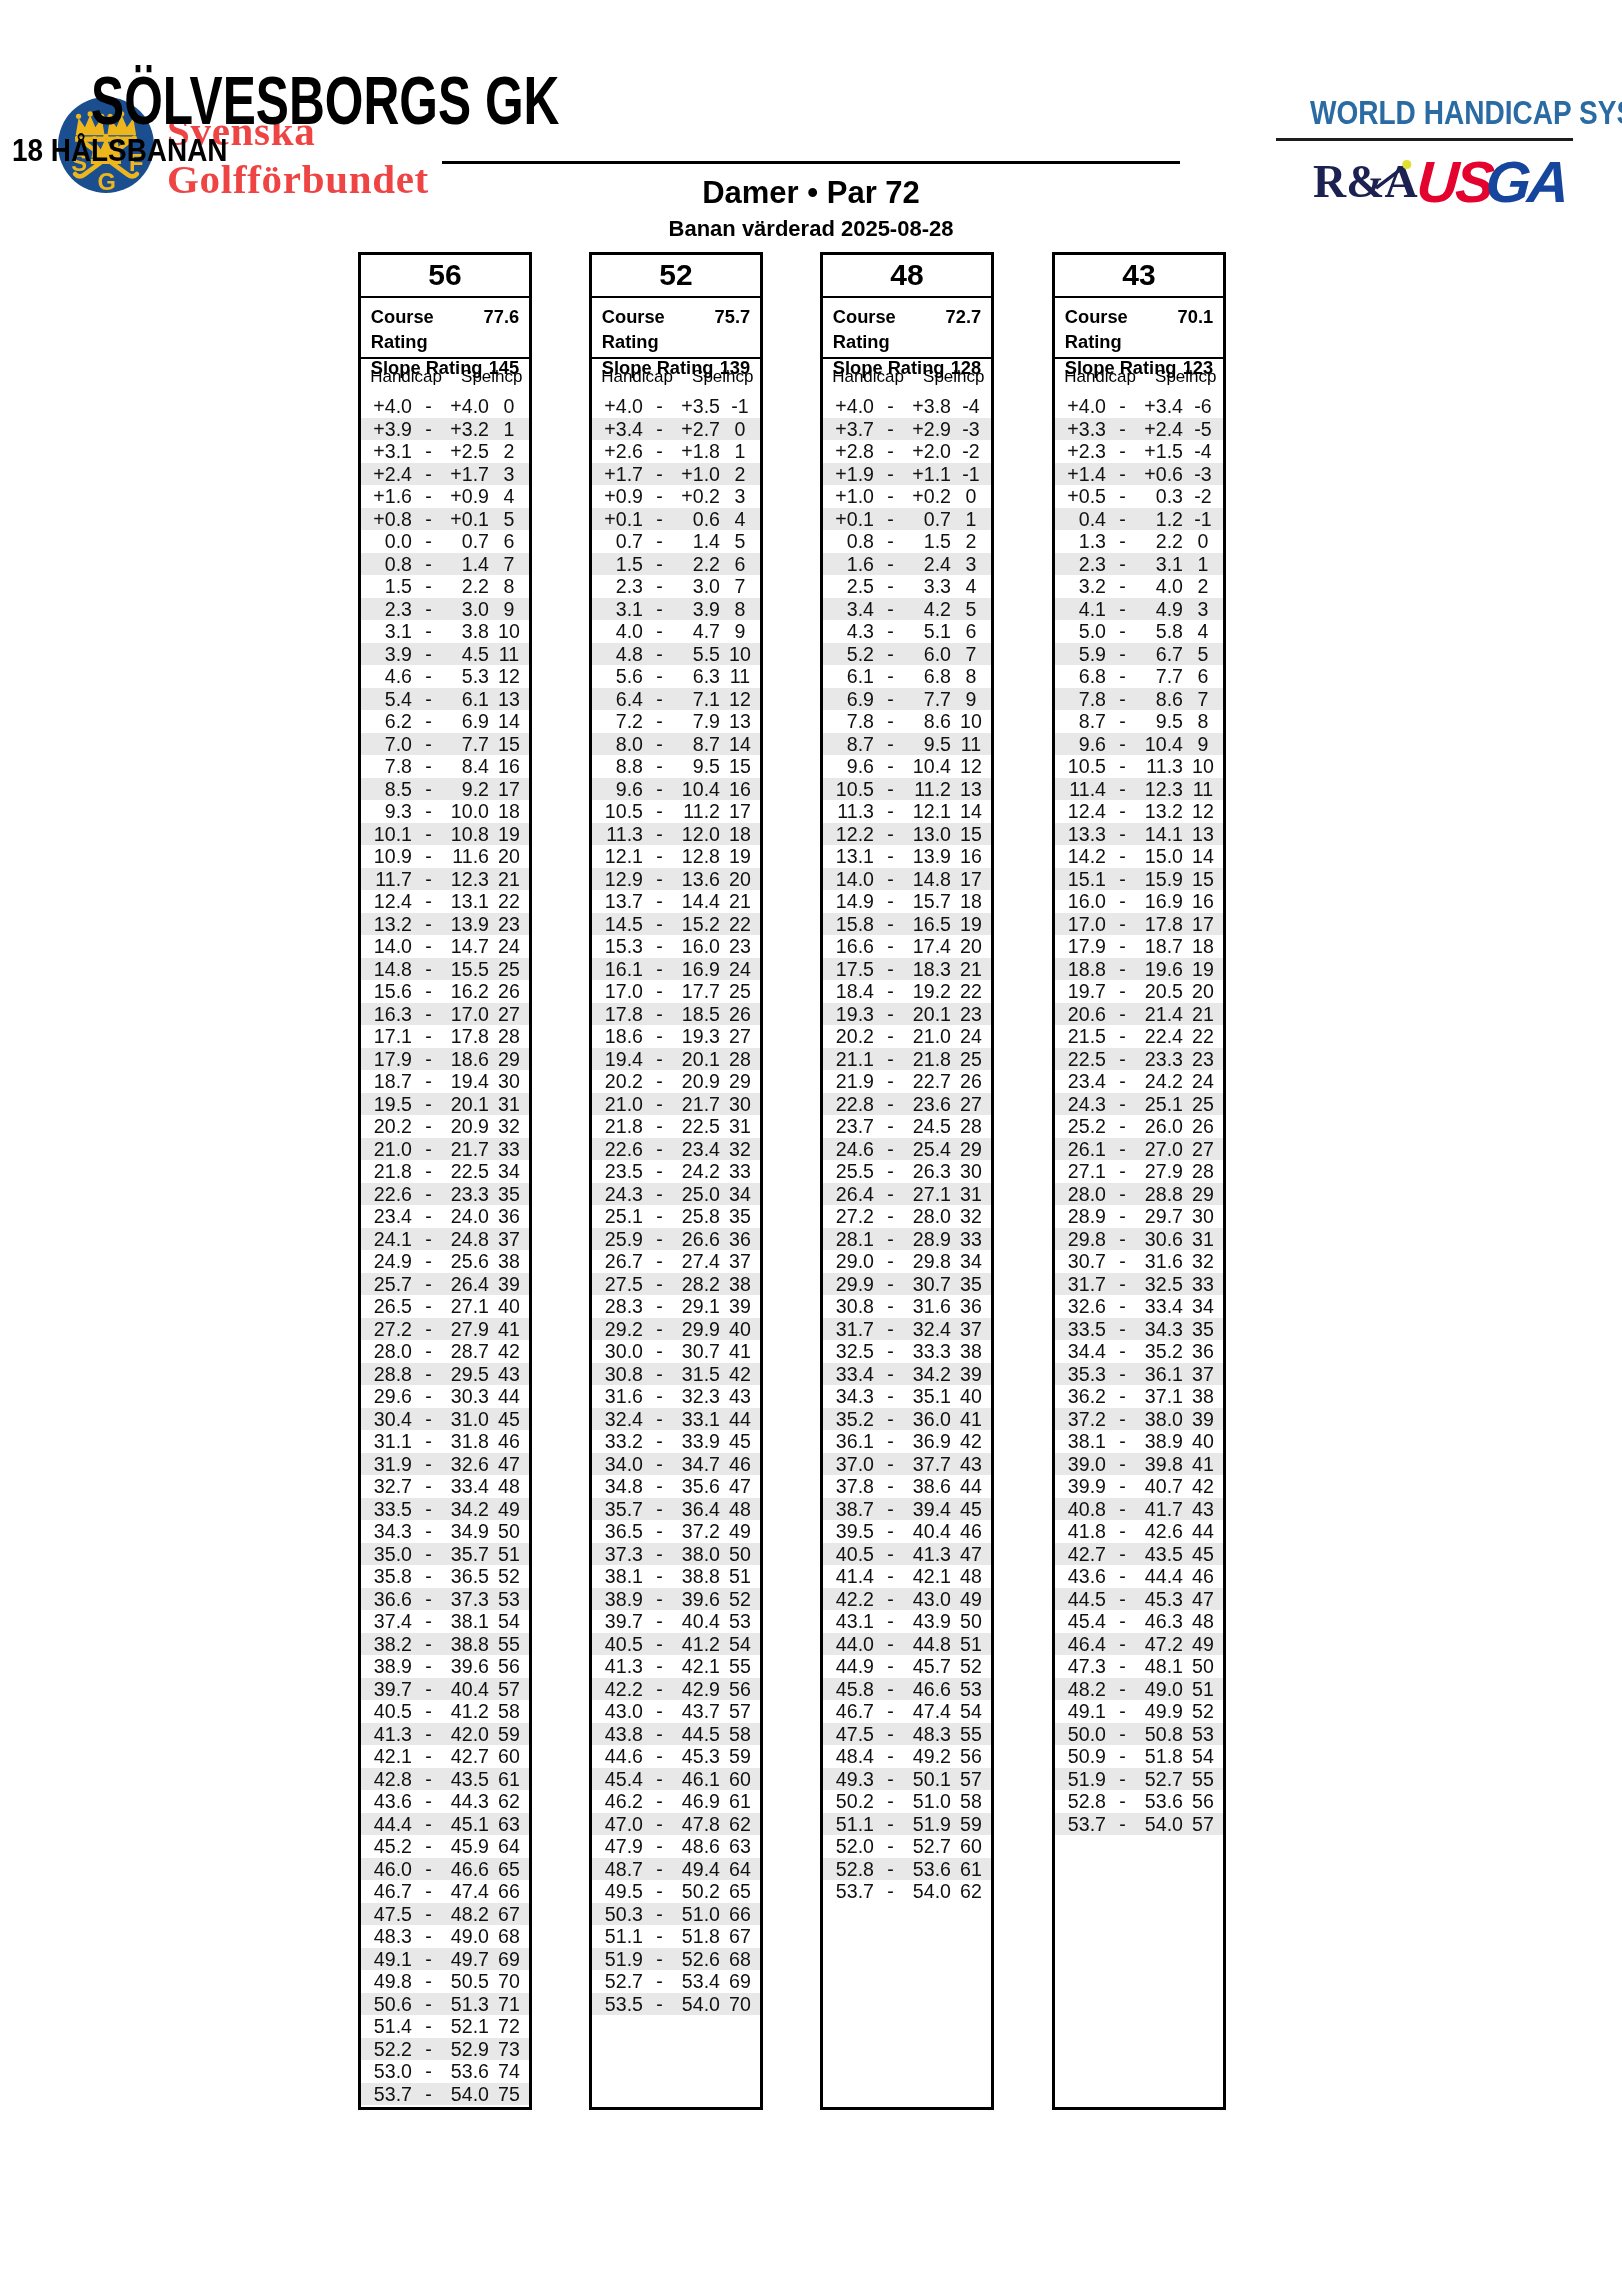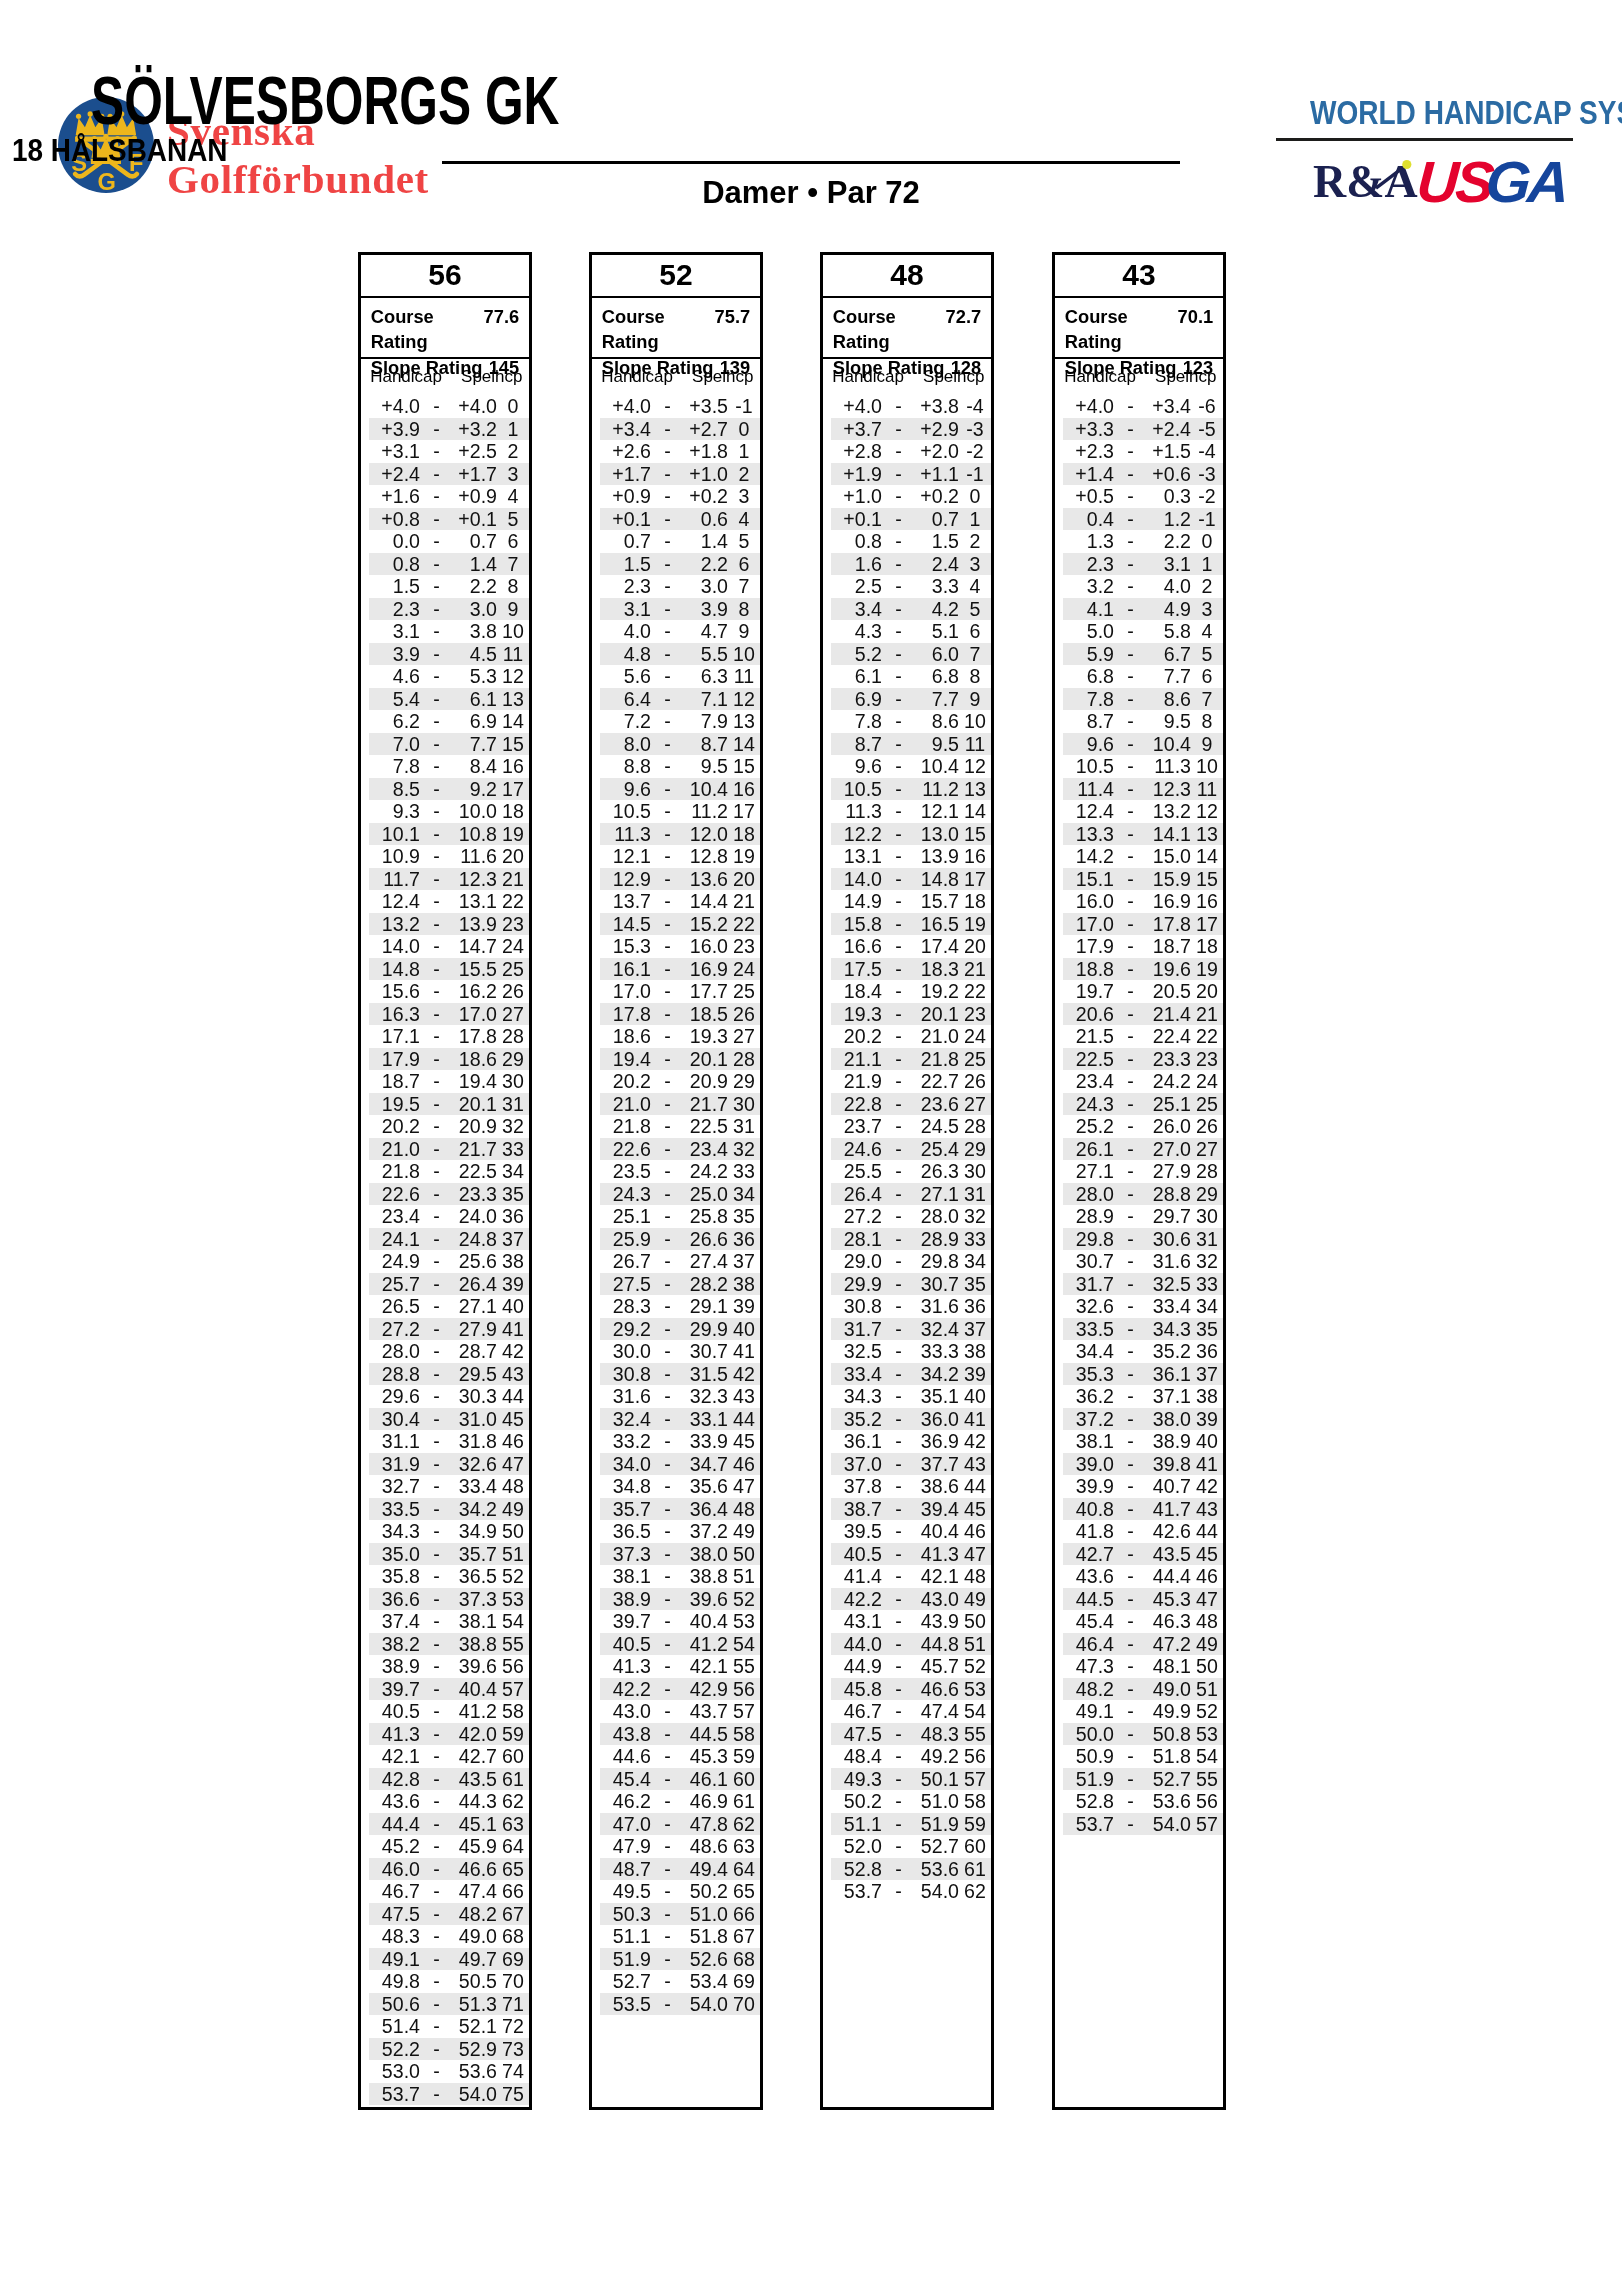--- a/index.html
+++ b/index.html
@@ -29,21 +29,21 @@
   #usga .us{color:#e4032e;} #usga .ga{color:#15459c;margin-left:-5.2px;}
   
   .tee-box{position:absolute;top:252px;width:174px;height:1858px;border:3.3px solid #000;
            background:#fff;box-sizing:border-box;}
   .tee-num{height:41px;border-bottom:2.6px solid #000;font-size:30px;font-weight:bold;
            text-align:center;line-height:39px;}
   .ratings{height:61px;border-bottom:2.6px solid #000;padding:5.9px 9.8px 0;box-sizing:border-box;}
   .rline{display:flex;justify-content:space-between;font-size:18.3px;font-weight:bold;line-height:25.5px;}
   .thead{height:36px;display:flex;justify-content:space-between;align-items:center;
          padding:0 6.5px 0 9.2px;font-size:17px;}
-  .rows{overflow:hidden;margin-left:8px;}
+  .rows{overflow:hidden;}
   .trow{height:22.5px;display:flex;align-items:center;font-size:19.6px;line-height:22.5px;color:#111;}
   .trow.alt{background:#e8e8e8;}
   .c-lo{width:51px;text-align:right;}
   .c-dash{width:33px;text-align:center;}
   .c-hi{width:44px;text-align:right;}
   .c-hcp{flex:1;text-align:center;}
   .box-0{left:358px;} .box-1{left:589px;} .box-2{left:820px;} .box-3{left:1052px;}
 </style>
 </head>
 <body>
@@ -86,20 +86,21 @@
   </div>
   <div id="sgf-name">
     <div>Svenska</div>
     <div>Golfförbundet</div>
   </div>
 
   <div id="main-title"><span>SÖLVESBORGS GK</span></div>
   <div id="sub-title"><span>18 HÅLSBANAN</span></div>
   <div id="center-rule"></div>
   <div id="cat-line">Damer • Par 72</div>
+  <div id="rated-line">Banan värderad 2025-08-28</div>
 
   <div id="whs-label"><span>WORLD HANDICAP SYSTEM</span></div>
   <div id="whs-rule"></div>
   <div id="randa">
     <svg width="105" height="59" viewBox="0 0 160 90">
       <text x="0" y="66" font-family="Liberation Serif,serif" font-weight="bold" font-size="70" fill="#1b2150">R&amp;A</text>
       <path d="M96,52 Q120,34 138,20" stroke="#1b2150" stroke-width="5" fill="none"></path>
       <circle cx="143" cy="16" r="7" fill="#dfe030"></circle>
     </svg>
   </div>

